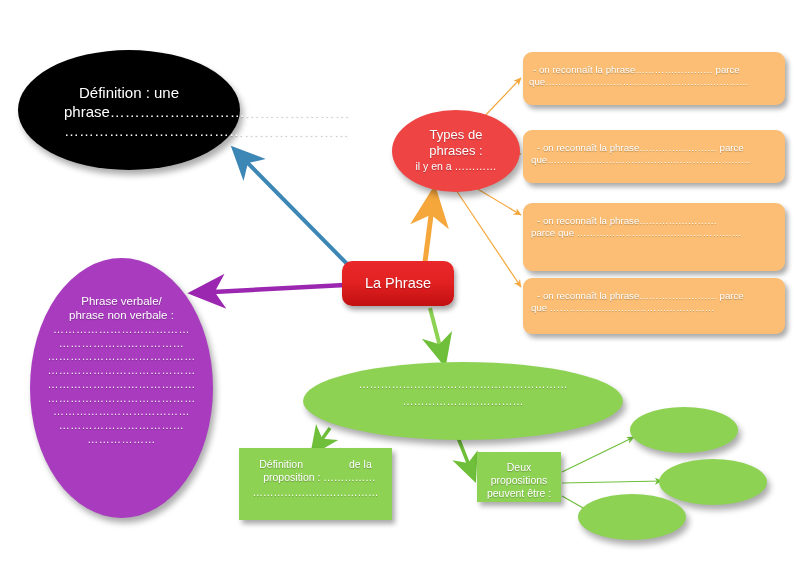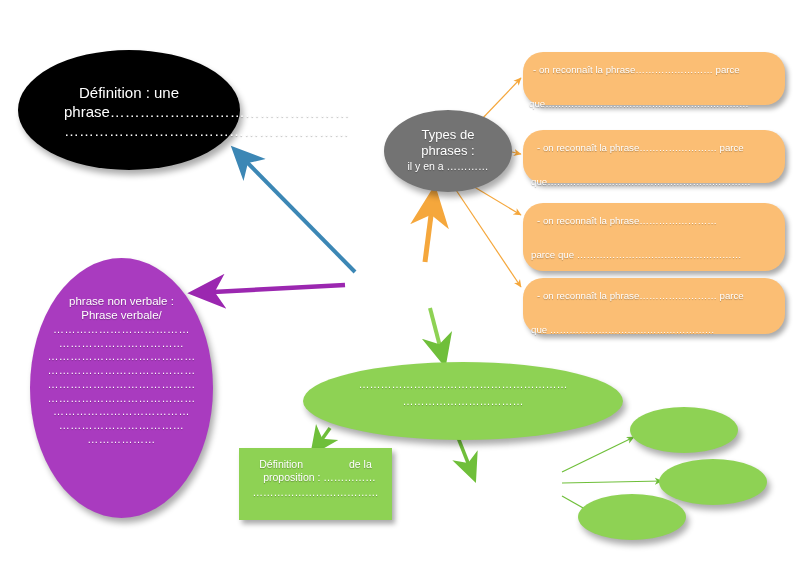--- a/index.html
+++ b/index.html
@@ -34,21 +34,21 @@
     line-height: 1.25;
   }
   .ellipse {
     border-radius: 50%;
     box-shadow: 3px 5px 6px rgba(0,0,0,0.33);
   }
   .rect {
     box-shadow: 3px 4px 5px rgba(0,0,0,0.33);
   }
   .rounded {
-    border-radius: 20px;
+    border-radius: 9px;
   }
 
   
   #node-definition {
     left: 18px; top: 50px; width: 222px; height: 120px;
     background: #000000;
     font-size: 15px;
     padding: 34px 6px 0 6px;
   }
   #node-definition .title { display: block; }
@@ -72,42 +72,42 @@
     border-radius: 10px;
     font-size: 14.5px;
     display: flex;
     align-items: center;
     justify-content: center;
     box-shadow: 2px 4px 5px rgba(0,0,0,0.35);
   }
 
   
   #node-types {
-    left: 384px; top: 110px; width: 128px; height: 82px;
-    background: #737373;
+    left: 392px; top: 110px; width: 128px; height: 82px;
+    background: #ef4444;
     font-size: 13px;
     padding-top: 17px;
   }
   #node-types .sub { font-size: 10.5px; display: block; }
 
   
   .orange-box {
     background: #fbbe74;
     font-size: 9.7px;
     text-align: left;
     color: #ffffff;
     padding: 12px 10px 0 10px;
     left: 523px;
     width: 262px;
   }
   #orange-box-1 { top: 52px;  height: 53px; }
   #orange-box-2 { top: 130px; height: 53px; padding-left: 14px; }
   #orange-box-3 { top: 203px; height: 68px; padding-left: 14px; }
   #orange-box-4 { top: 278px; height: 56px; padding-left: 14px; }
-  .orange-box .l2 { display: block; margin-left: -4px; margin-top: 22px; }
+  .orange-box .l2 { display: block; margin-left: -4px; }
   #orange-box-2 .l2, #orange-box-3 .l2, #orange-box-4 .l2 { margin-left: -6px; }
 
   
   #node-complexe {
     left: 303px; top: 362px; width: 320px; height: 78px;
     background: #8ed254;
     font-size: 13px;
     padding-top: 16px;
   }
   #node-complexe .dots { display: block; font-size: 11px; }
@@ -190,33 +190,36 @@
     <line x1="562" y1="496" x2="592" y2="513" stroke="#6fbf3a" stroke-width="1.2" marker-end="url(#arr-green-sm)"></line>
   </svg>
 
   <div class="node ellipse" id="node-definition">
     <span class="title">Définition : une</span>
     <span class="fill-line">phrase…………………………………………</span>
     <span class="fill-line indent">…………………………………………………</span>
   </div>
 
   <div class="node ellipse" id="node-verbale">
+    <span class="title">Phrase verbale/</span>
     <span class="title">phrase non verbale :</span>
-    <span class="title">Phrase verbale/</span>
     <span class="dots">………………………………</span>
     <span class="dots">……………………………</span>
     <span class="dots">…………………………………</span>
     <span class="dots">…………………………………</span>
     <span class="dots">…………………………………</span>
     <span class="dots">…………………………………</span>
     <span class="dots">………………………………</span>
     <span class="dots">……………………………</span>
     <span class="dots">………………</span>
   </div>
 
+  <div class="node rect rounded" id="node-central">
+    <span>La Phrase</span>
+  </div>
 
   <div class="node ellipse" id="node-types">
     <span>Types de</span><br>
     <span>phrases :</span>
     <span class="sub">il y en a …………</span>
   </div>
 
   <div class="node rect rounded orange-box" id="orange-box-1">
     <span class="l1">- on reconnaît la phrase…………………… parce</span>
     <span class="l2">que………………………………………………………</span>
@@ -238,20 +241,25 @@
     <span class="dots">…………………………………………………</span>
     <span class="dots short">……………………………</span>
   </div>
 
   <div class="node rect green-box" id="node-def-prop">
     <span class="row1"><span>Définition</span><span class="sp"></span><span>de la</span></span>
     <span class="row2">proposition : ……………</span>
     <span class="row3">………………………………</span>
   </div>
 
+  <div class="node rect green-box" id="node-deux">
+    <span>Deux</span><br>
+    <span>propositions</span><br>
+    <span>peuvent être :</span>
+  </div>
 
   <div class="node ellipse mini" id="mini-1">
     <span></span>
   </div>
   <div class="node ellipse mini" id="mini-2">
     <span></span>
   </div>
   <div class="node ellipse mini" id="mini-3">
     <span></span>
   </div>

